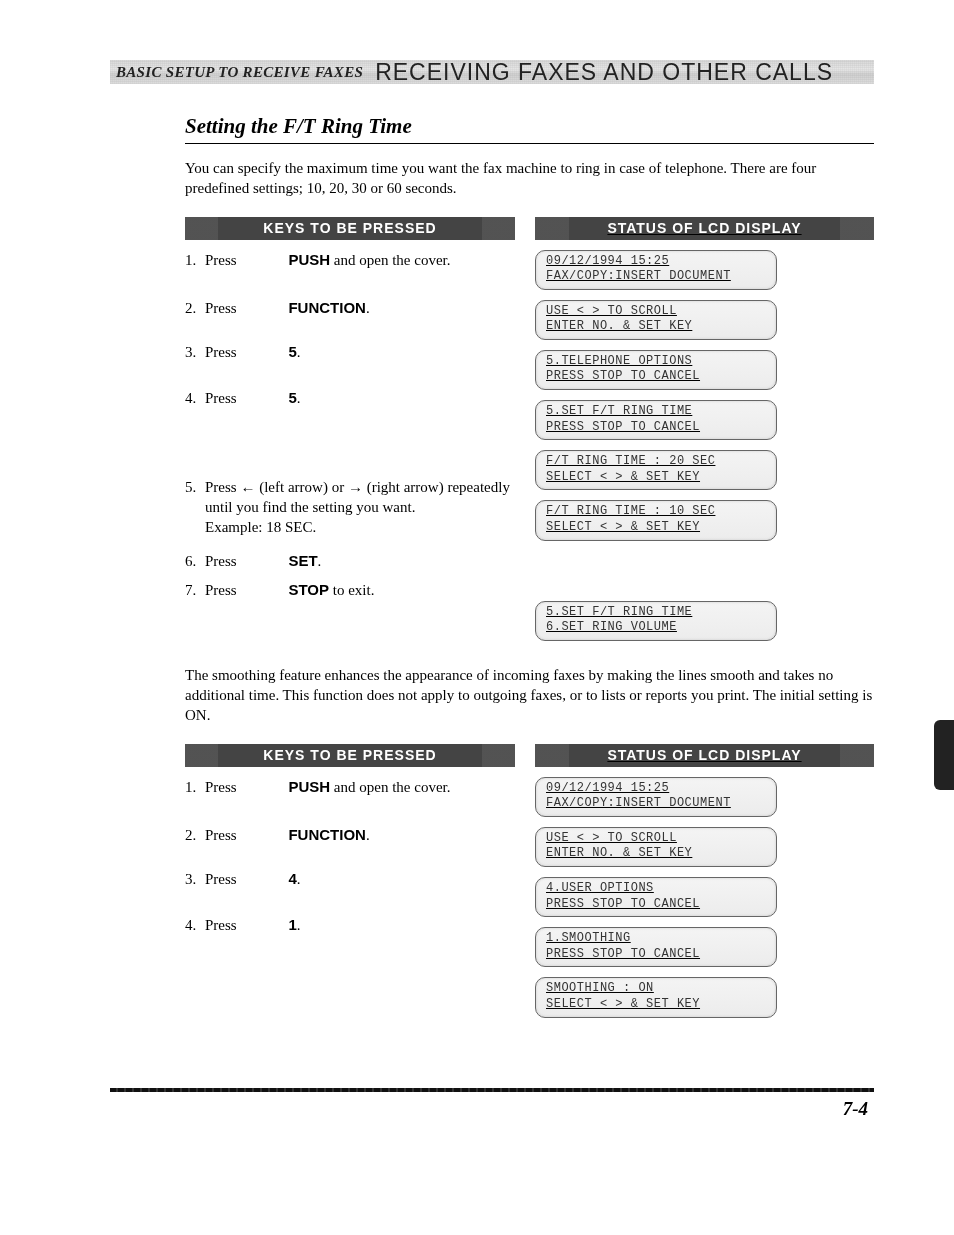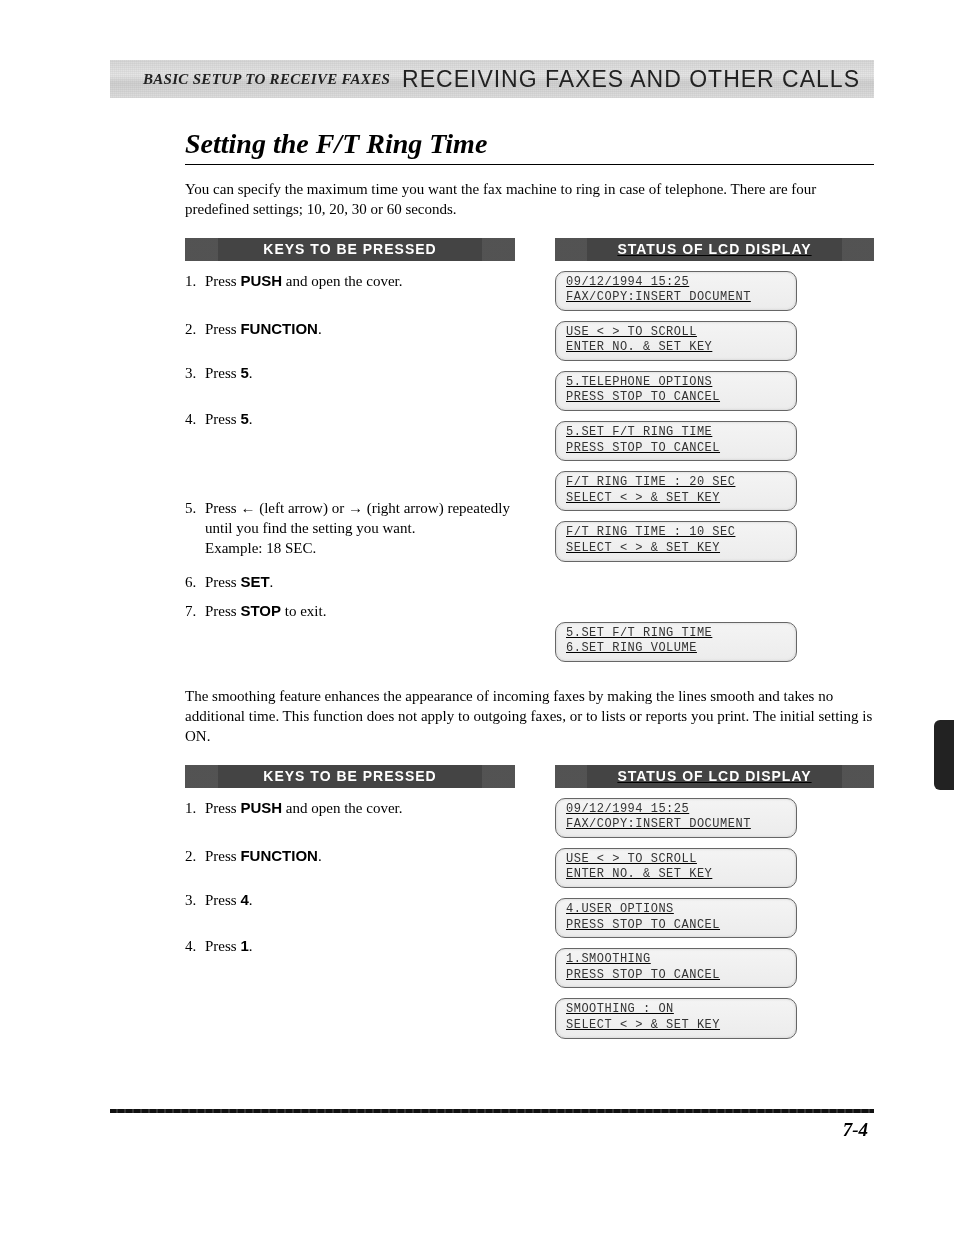--- a/index.html
+++ b/index.html
@@ -1,33 +1,33 @@
 <!DOCTYPE html>
 <html><head>
 <meta charset="utf-8">
 <style>
   html,body{margin:0;padding:0;background:#fff;}
   body{font-family:"Times New Roman",serif;font-size:16px;color:#000;width:954px;min-height:1235px;position:relative;}
   .page{padding:60px 80px 40px 110px;}
-  .banner{height:38px;margin:0 0 30px 0;background:linear-gradient(to bottom,#d8d8d8 0%,#e6e6e6 40%,#d0d0d0 60%,#dedede 100%);display:flex;align-items:center;padding:0 14px;overflow:hidden;position:relative;justify-content:flex-end;}
+  .banner{height:24px;margin:0 0 30px 0;background:linear-gradient(to bottom,#d8d8d8 0%,#e6e6e6 40%,#d0d0d0 60%,#dedede 100%);display:flex;align-items:center;padding:0 6px;overflow:hidden;position:relative;}
   .banner-noise{position:absolute;inset:0;background-image:repeating-linear-gradient(0deg,rgba(120,120,120,.08) 0 1px,transparent 1px 2px),repeating-linear-gradient(90deg,rgba(120,120,120,.05) 0 1px,transparent 1px 2px);}
   .banner-left{font-style:italic;font-weight:bold;font-size:15px;letter-spacing:.3px;color:#222;z-index:1;}
   .banner-right{font-family:Helvetica,Arial,sans-serif;font-weight:300;font-size:23px;letter-spacing:1px;color:#222;margin-left:12px;z-index:1;}
   .content{padding:0 0 0 75px;}
-  .section-title{font-style:italic;font-weight:bold;font-size:28px;margin:26px 0 0 0;border-bottom:1px solid #000;padding-bottom:4px;}
+  .section-title{font-style:italic;font-weight:bold;font-size:21px;margin:26px 0 0 0;border-bottom:1px solid #000;padding-bottom:4px;}
   .intro{margin:14px 0 18px 0;font-size:15px;line-height:1.35;}
-  .cols{display:flex;gap:40px;}
+  .cols{display:flex;gap:20px;}
   .left-col{flex:0 0 330px;}
   .right-col{flex:1;text-decoration:underline;}
   .col-header{background:#444;color:#fff;font-family:Helvetica,Arial,sans-serif;font-weight:bold;font-size:14px;letter-spacing:1px;text-align:center;padding:3px 0 4px;margin-bottom:10px;background-image:linear-gradient(to right,rgba(255,255,255,.08) 0 10%,transparent 10% 90%,rgba(255,255,255,.08) 90% 100%);}
   ol.steps{list-style:none;padding:0;margin:0;}
   ol.steps li{margin:0 0 22px 0;font-size:15px;line-height:1.35;display:flex;}
   ol.steps li .num{width:20px;flex-shrink:0;}
   ol.steps li .txt{flex:1;}
-  .b{font-weight:bold;font-family:Helvetica,Arial,sans-serif;}
+  .b{font-weight:bold;font-family:Helvetica,Arial,sans-serif;margin-left:48px;}
   .lcd{border:1px solid #666;border-radius:10px;background:linear-gradient(to bottom,#f4f4f4,#ececec);padding:3px 10px 4px;margin:0 0 10px 0;width:220px;font-family:"Courier New",monospace;font-size:12px;letter-spacing:.5px;line-height:1.3;color:#333;box-shadow:inset 0 0 3px rgba(0,0,0,.15);}
   .lcd .ln{white-space:nowrap;overflow:hidden;}
   .arrow{font-family:Arial,sans-serif;font-weight:bold;}
   .footer-rule{margin:60px 0 6px 0;height:4px;background:#111;background-image:repeating-linear-gradient(90deg,#111 0 6px,#333 6px 8px);}
   .page-num{text-align:right;font-style:italic;font-weight:bold;font-size:19px;padding-right:6px;}
   .tab{position:absolute;right:0;top:720px;width:20px;height:70px;background:#222;border-radius:6px 0 0 6px;}
   .right-stack{display:flex;flex-direction:column;}
 </style>
 </head>
 <body>

